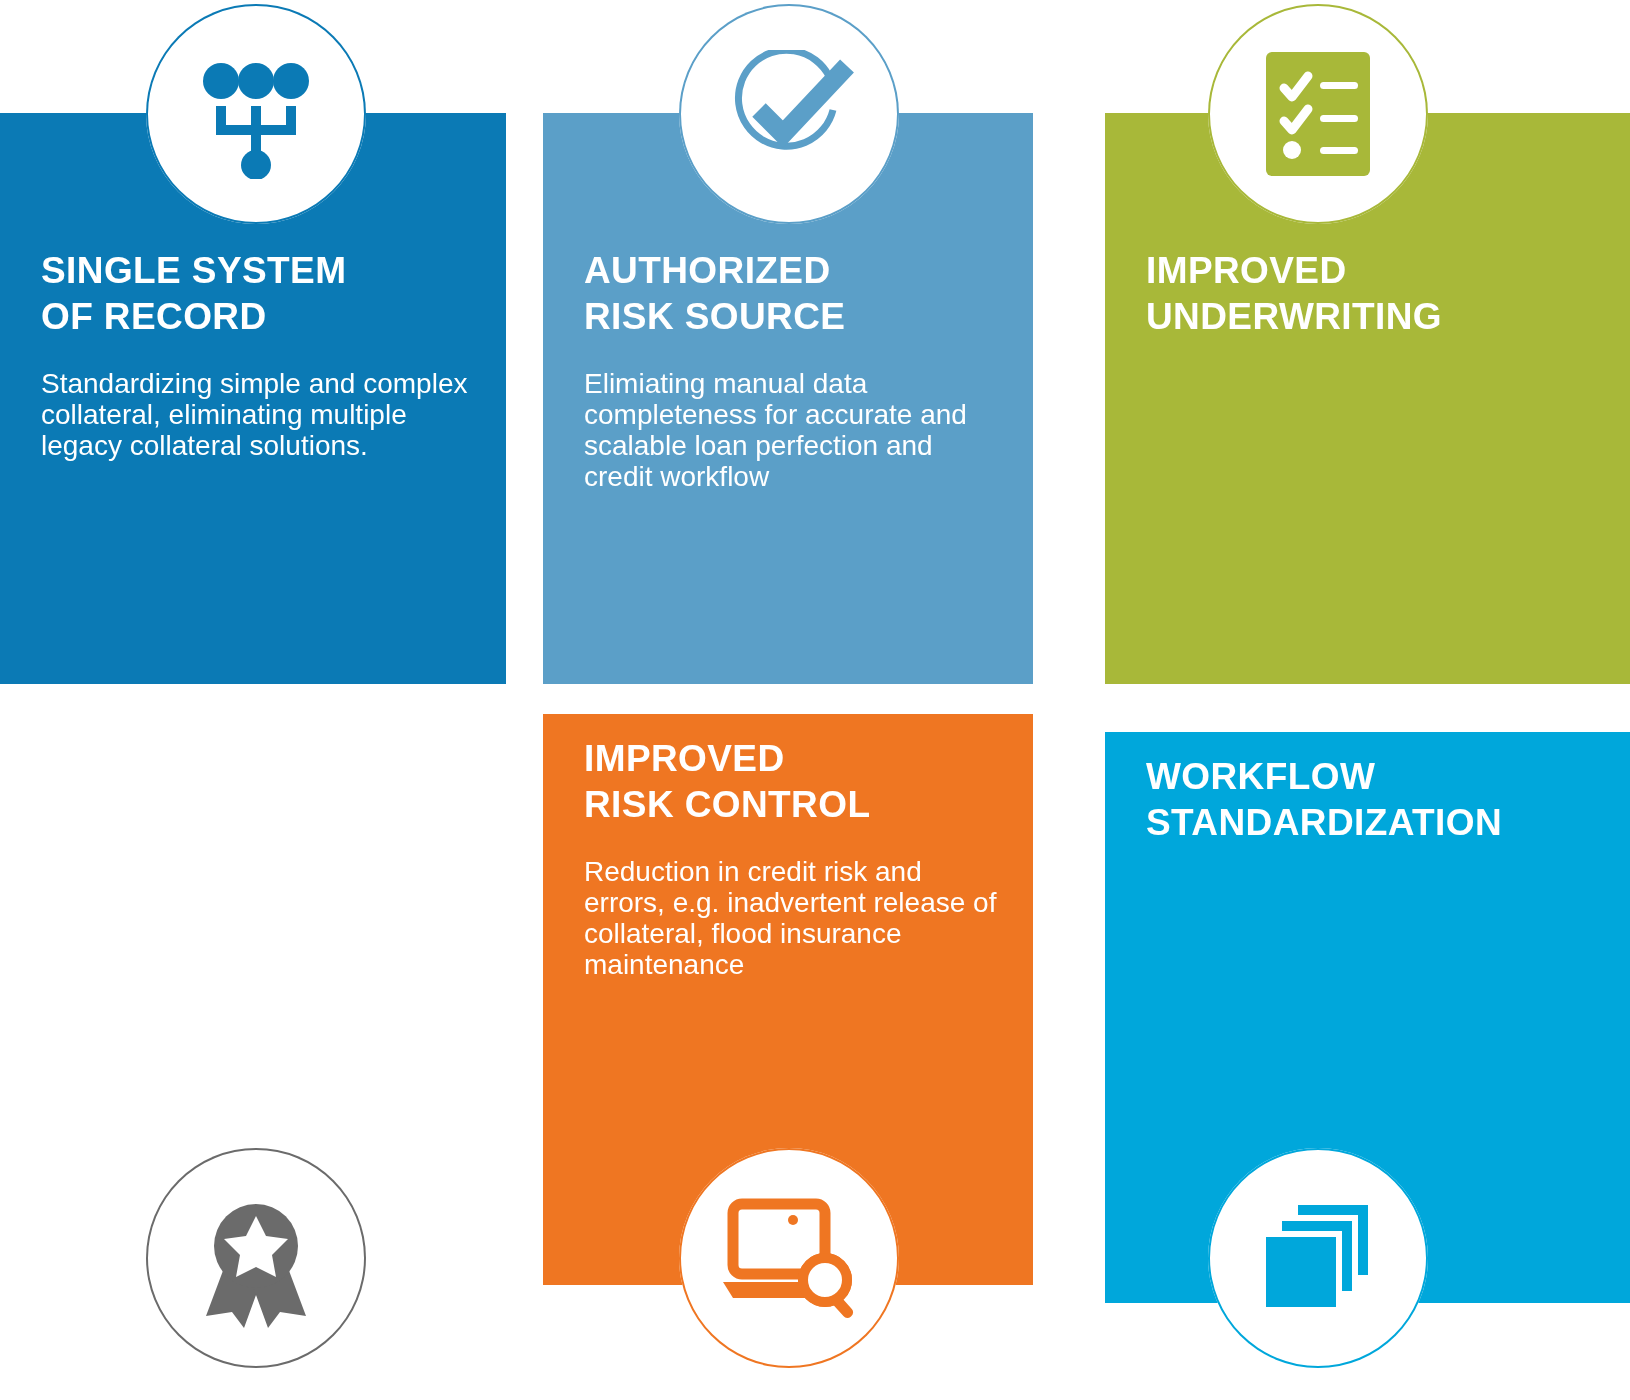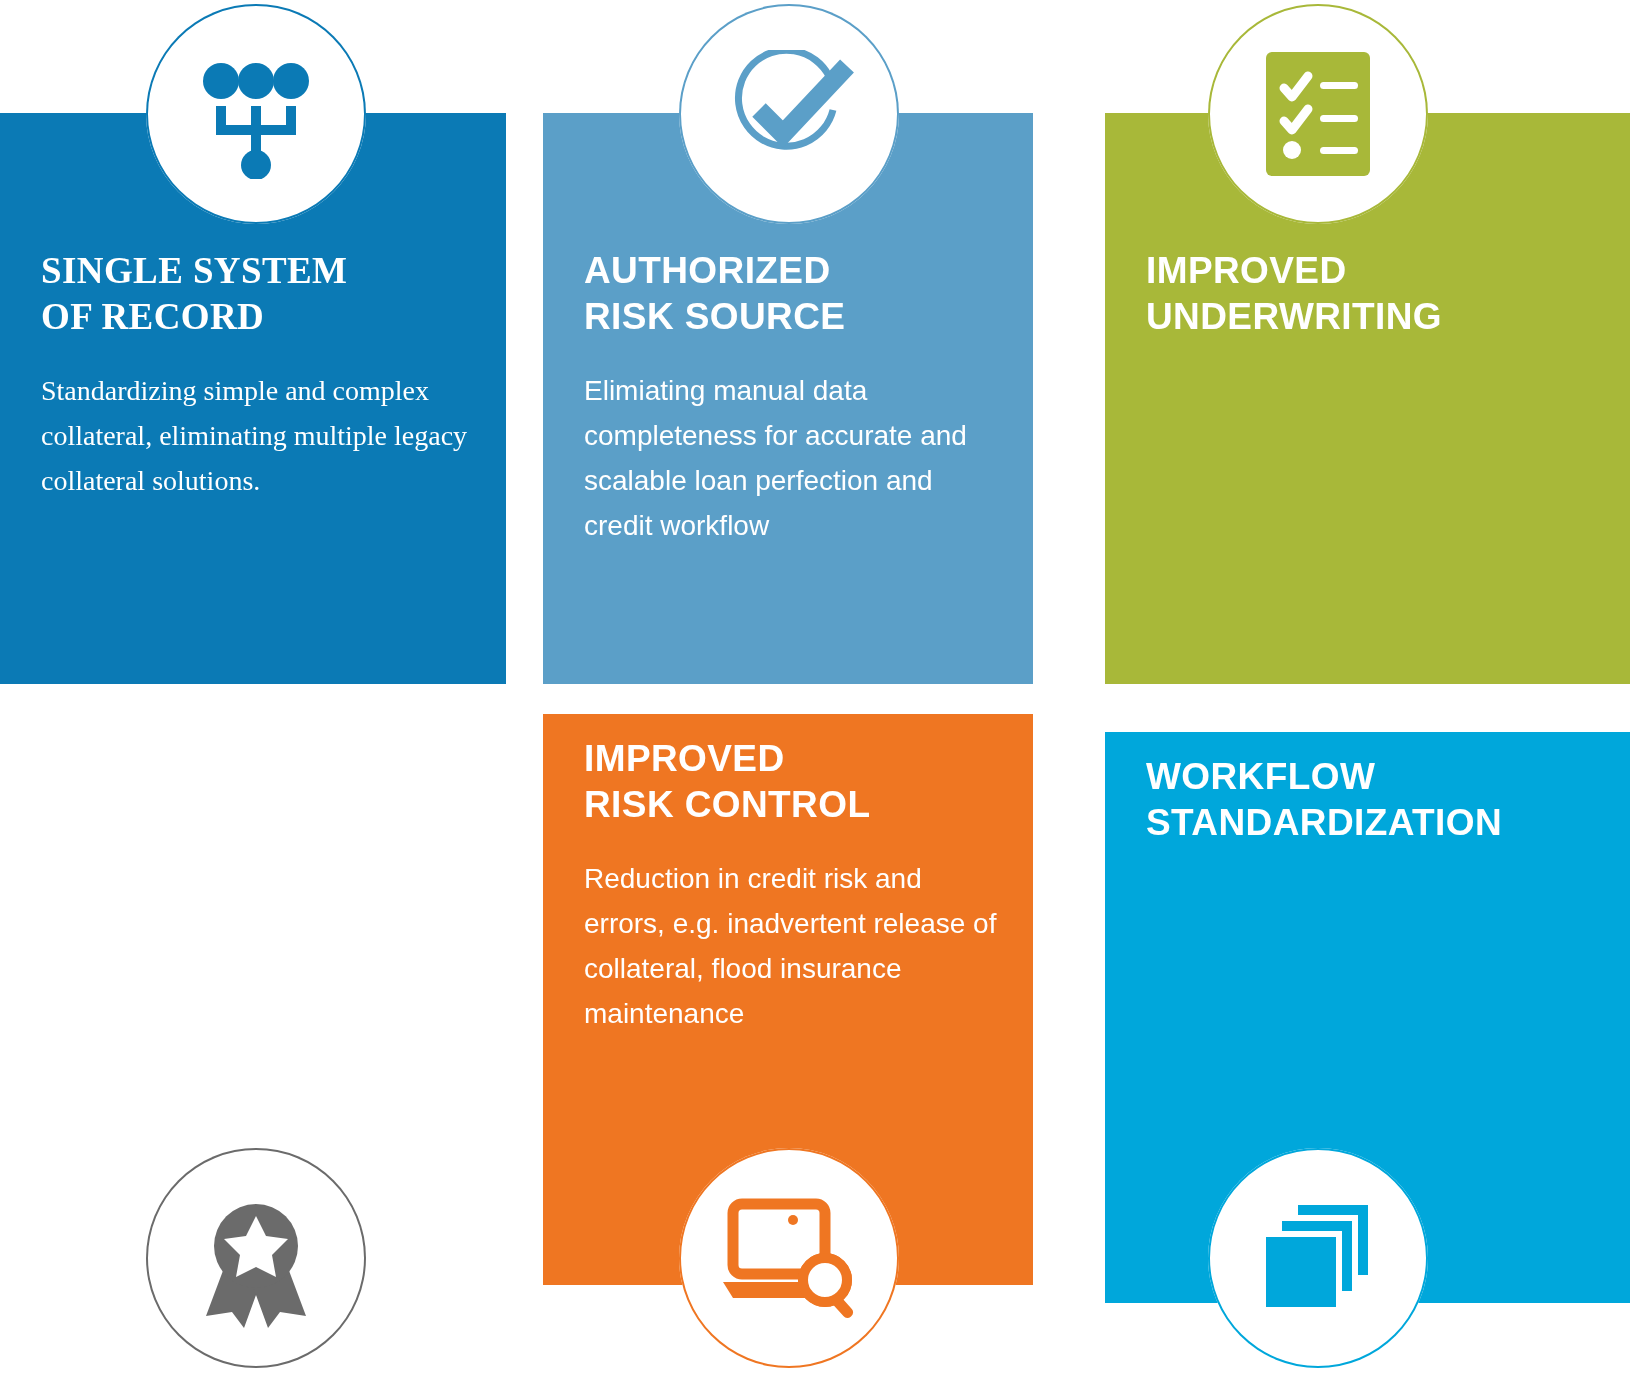--- a/index.html
+++ b/index.html
@@ -32,21 +32,21 @@
     font-size:37px;
     font-weight:bold;
     letter-spacing:0.4px;
     line-height:46px;
     color:#ffffff;
     white-space:pre-line;
   }
   .panel-body {
     margin-top:28px;
     font-size:28px;
-    line-height:45px;
+    line-height:31px;
     color:#ffffff;
     font-weight:400;
   }
   
   .icon-bubble {
     position:absolute;
     width:220px;
     height:220px;
     border-radius:50%;
     background:#ffffff;
@@ -60,21 +60,21 @@
   .icon-bubble.ring-gray    { box-shadow:0 0 0 2px #6b6b6b inset; }
   .icon-bubble.ring-orange  { box-shadow:0 0 0 2px #ef7622 inset; }
   .icon-bubble.ring-cyan    { box-shadow:0 0 0 2px #00a7db inset; }
   .icon-bubble svg { display:block; }
 </style>
 </head>
 <body>
 
 <div class="board">
 
-  <div class="panel" style="left:0px; top:113px; width:506px; height:571px;font-family:Liberation Serif, serif;">
+  <div class="panel" style="left:0px; top:113px; width:506px; height:571px;">
     <div class="panel-bg" style="background:#0b7ab5;"></div>
     <div class="panel-content" style="top:135px;">
       <div class="panel-title">SINGLE SYSTEM
 OF RECORD</div>
       <div class="panel-body">Standardizing simple and complex collateral, eliminating multiple legacy collateral solutions.</div>
     </div>
   </div>
   <div class="icon-bubble ring-blue" style="left:146px; top:4px;">
     <span>
       <svg width="130" height="130" viewBox="0 0 130 130">

